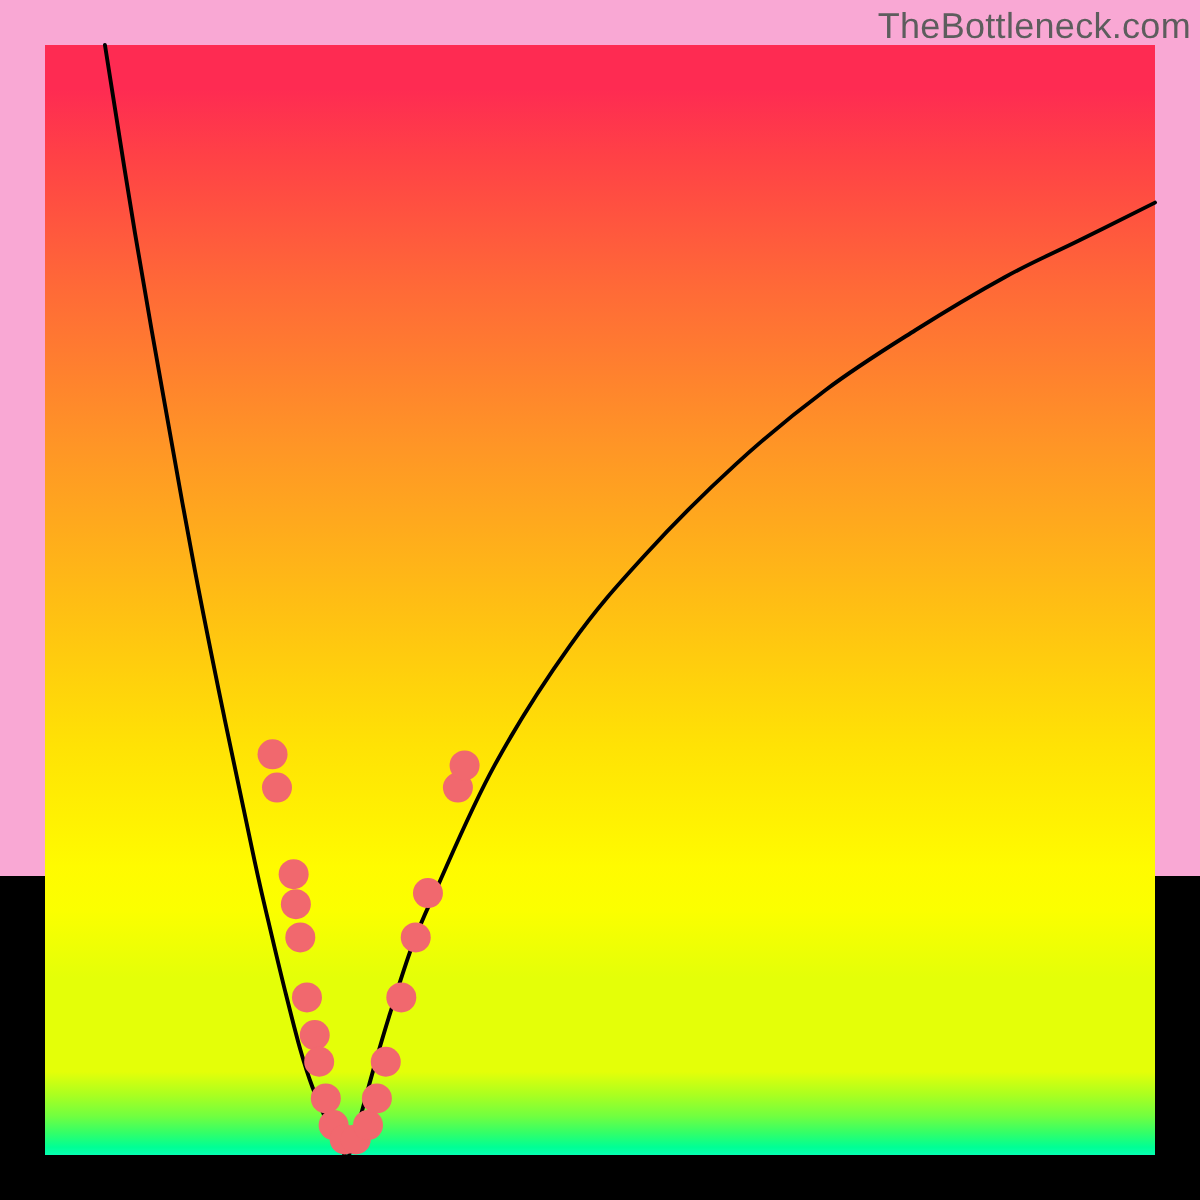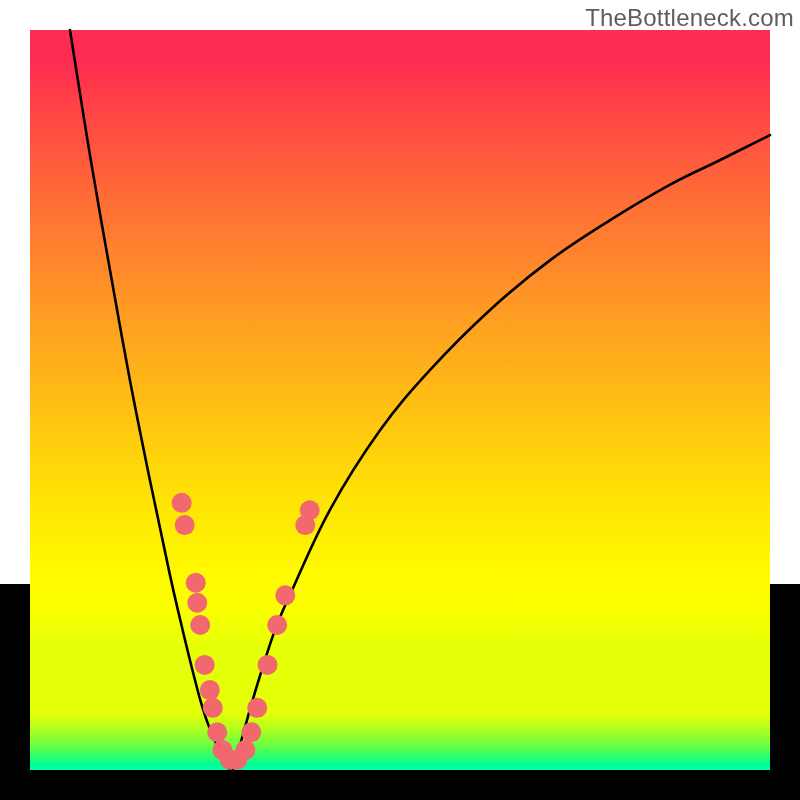--- a/index.html
+++ b/index.html
@@ -10,21 +10,21 @@
     overflow: hidden;
     background: #000;
     font-family: Arial, Helvetica, sans-serif;
   }
   .frame {
     position: absolute;
     left: 0;
     top: 0;
     width: 800px;
     height: 584px;
-    background: #ffffff;
+    background: #f9a8d4;
   }
   .plot {
     position: absolute;
     left: 30px;
     top: 30px;
     width: 740px;
     height: 740px;
     background: linear-gradient(to bottom,
       #fe2b52 0%,
       #fe2b52 4%,

